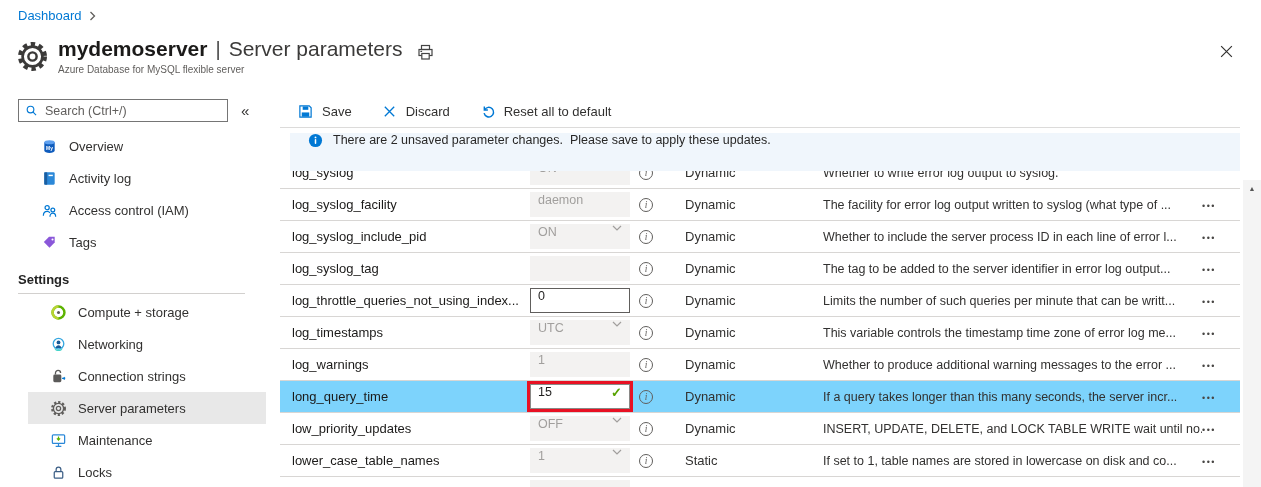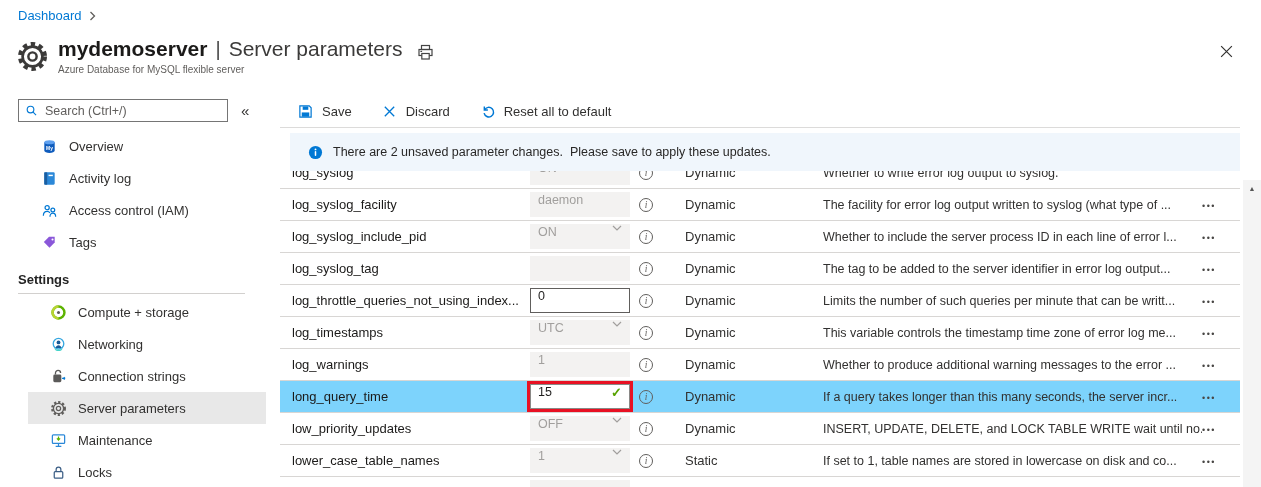--- a/index.html
+++ b/index.html
@@ -45,21 +45,21 @@
   #nav-settings{margin-top:2px;padding-left:28px;}
 
   
   .toolbar{position:absolute;left:298px;top:96px;height:30px;display:flex;align-items:center;gap:30px;}
   .tb{display:flex;align-items:center;gap:9px;font-size:13px;color:#323130;cursor:pointer;}
   .tb svg{width:15px;height:15px;display:block;}
   .tb-line{position:absolute;left:280px;width:960px;top:127px;border-top:1px solid #dcdbda;height:0;}
 
   
   .banner{position:absolute;left:290px;top:133px;width:950px;height:38px;background:var(--banner-bg);
-          display:flex;align-items:center;padding-left:18px;box-sizing:border-box;gap:10px;}
+          display:flex;align-items:flex-start;padding-left:18px;box-sizing:border-box;gap:10px;}
   .banner .icn-b svg{width:15px;height:15px;display:block;}
   .banner-text{font-size:12.5px;color:#292827;}
 
   
   .tablewrap{position:absolute;left:280px;top:171px;width:960px;bottom:0;overflow:hidden;}
   .prow{display:flex;align-items:center;height:32px;box-sizing:border-box;border-bottom:1px solid #d8d6d4;background:#fff;}
   .prow.hl{background:#7dd3fc;}
   .prow.partial-top{margin-top:-14px;}
   .c-name{width:250px;padding-left:12px;box-sizing:border-box;color:#1b1a19;white-space:nowrap;overflow:hidden;flex:none;}
   .c-value{width:100px;flex:none;}

